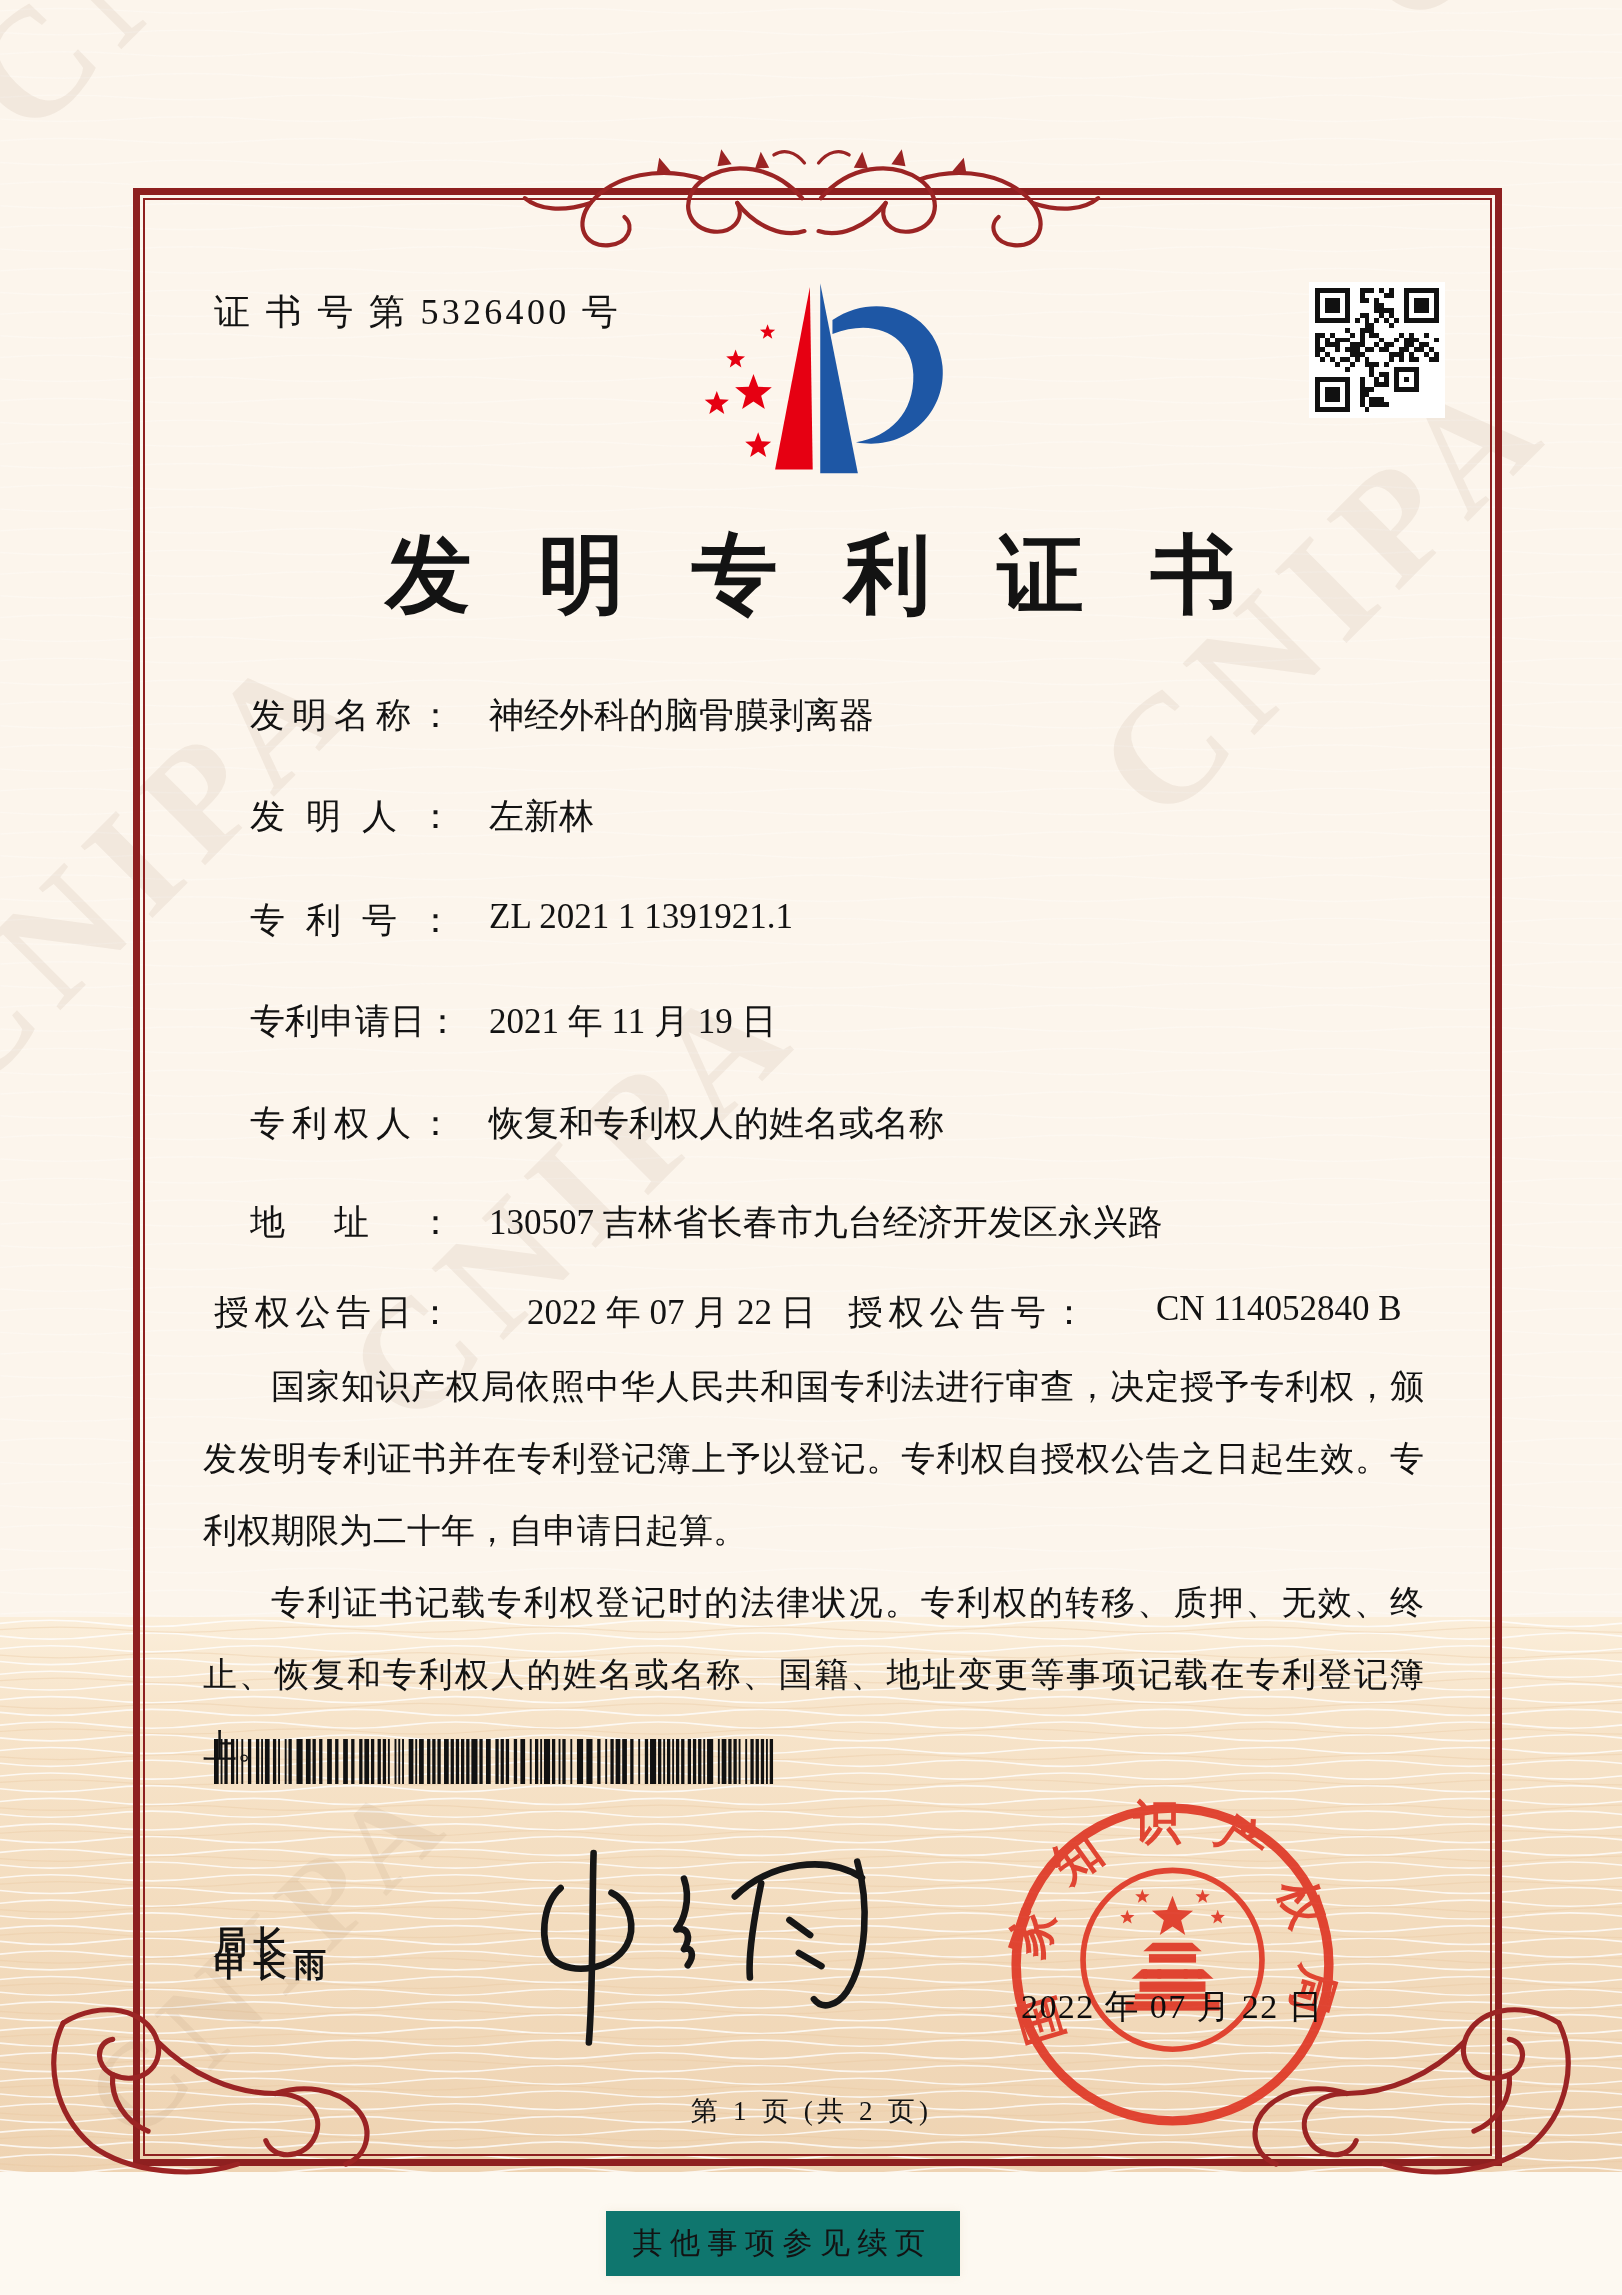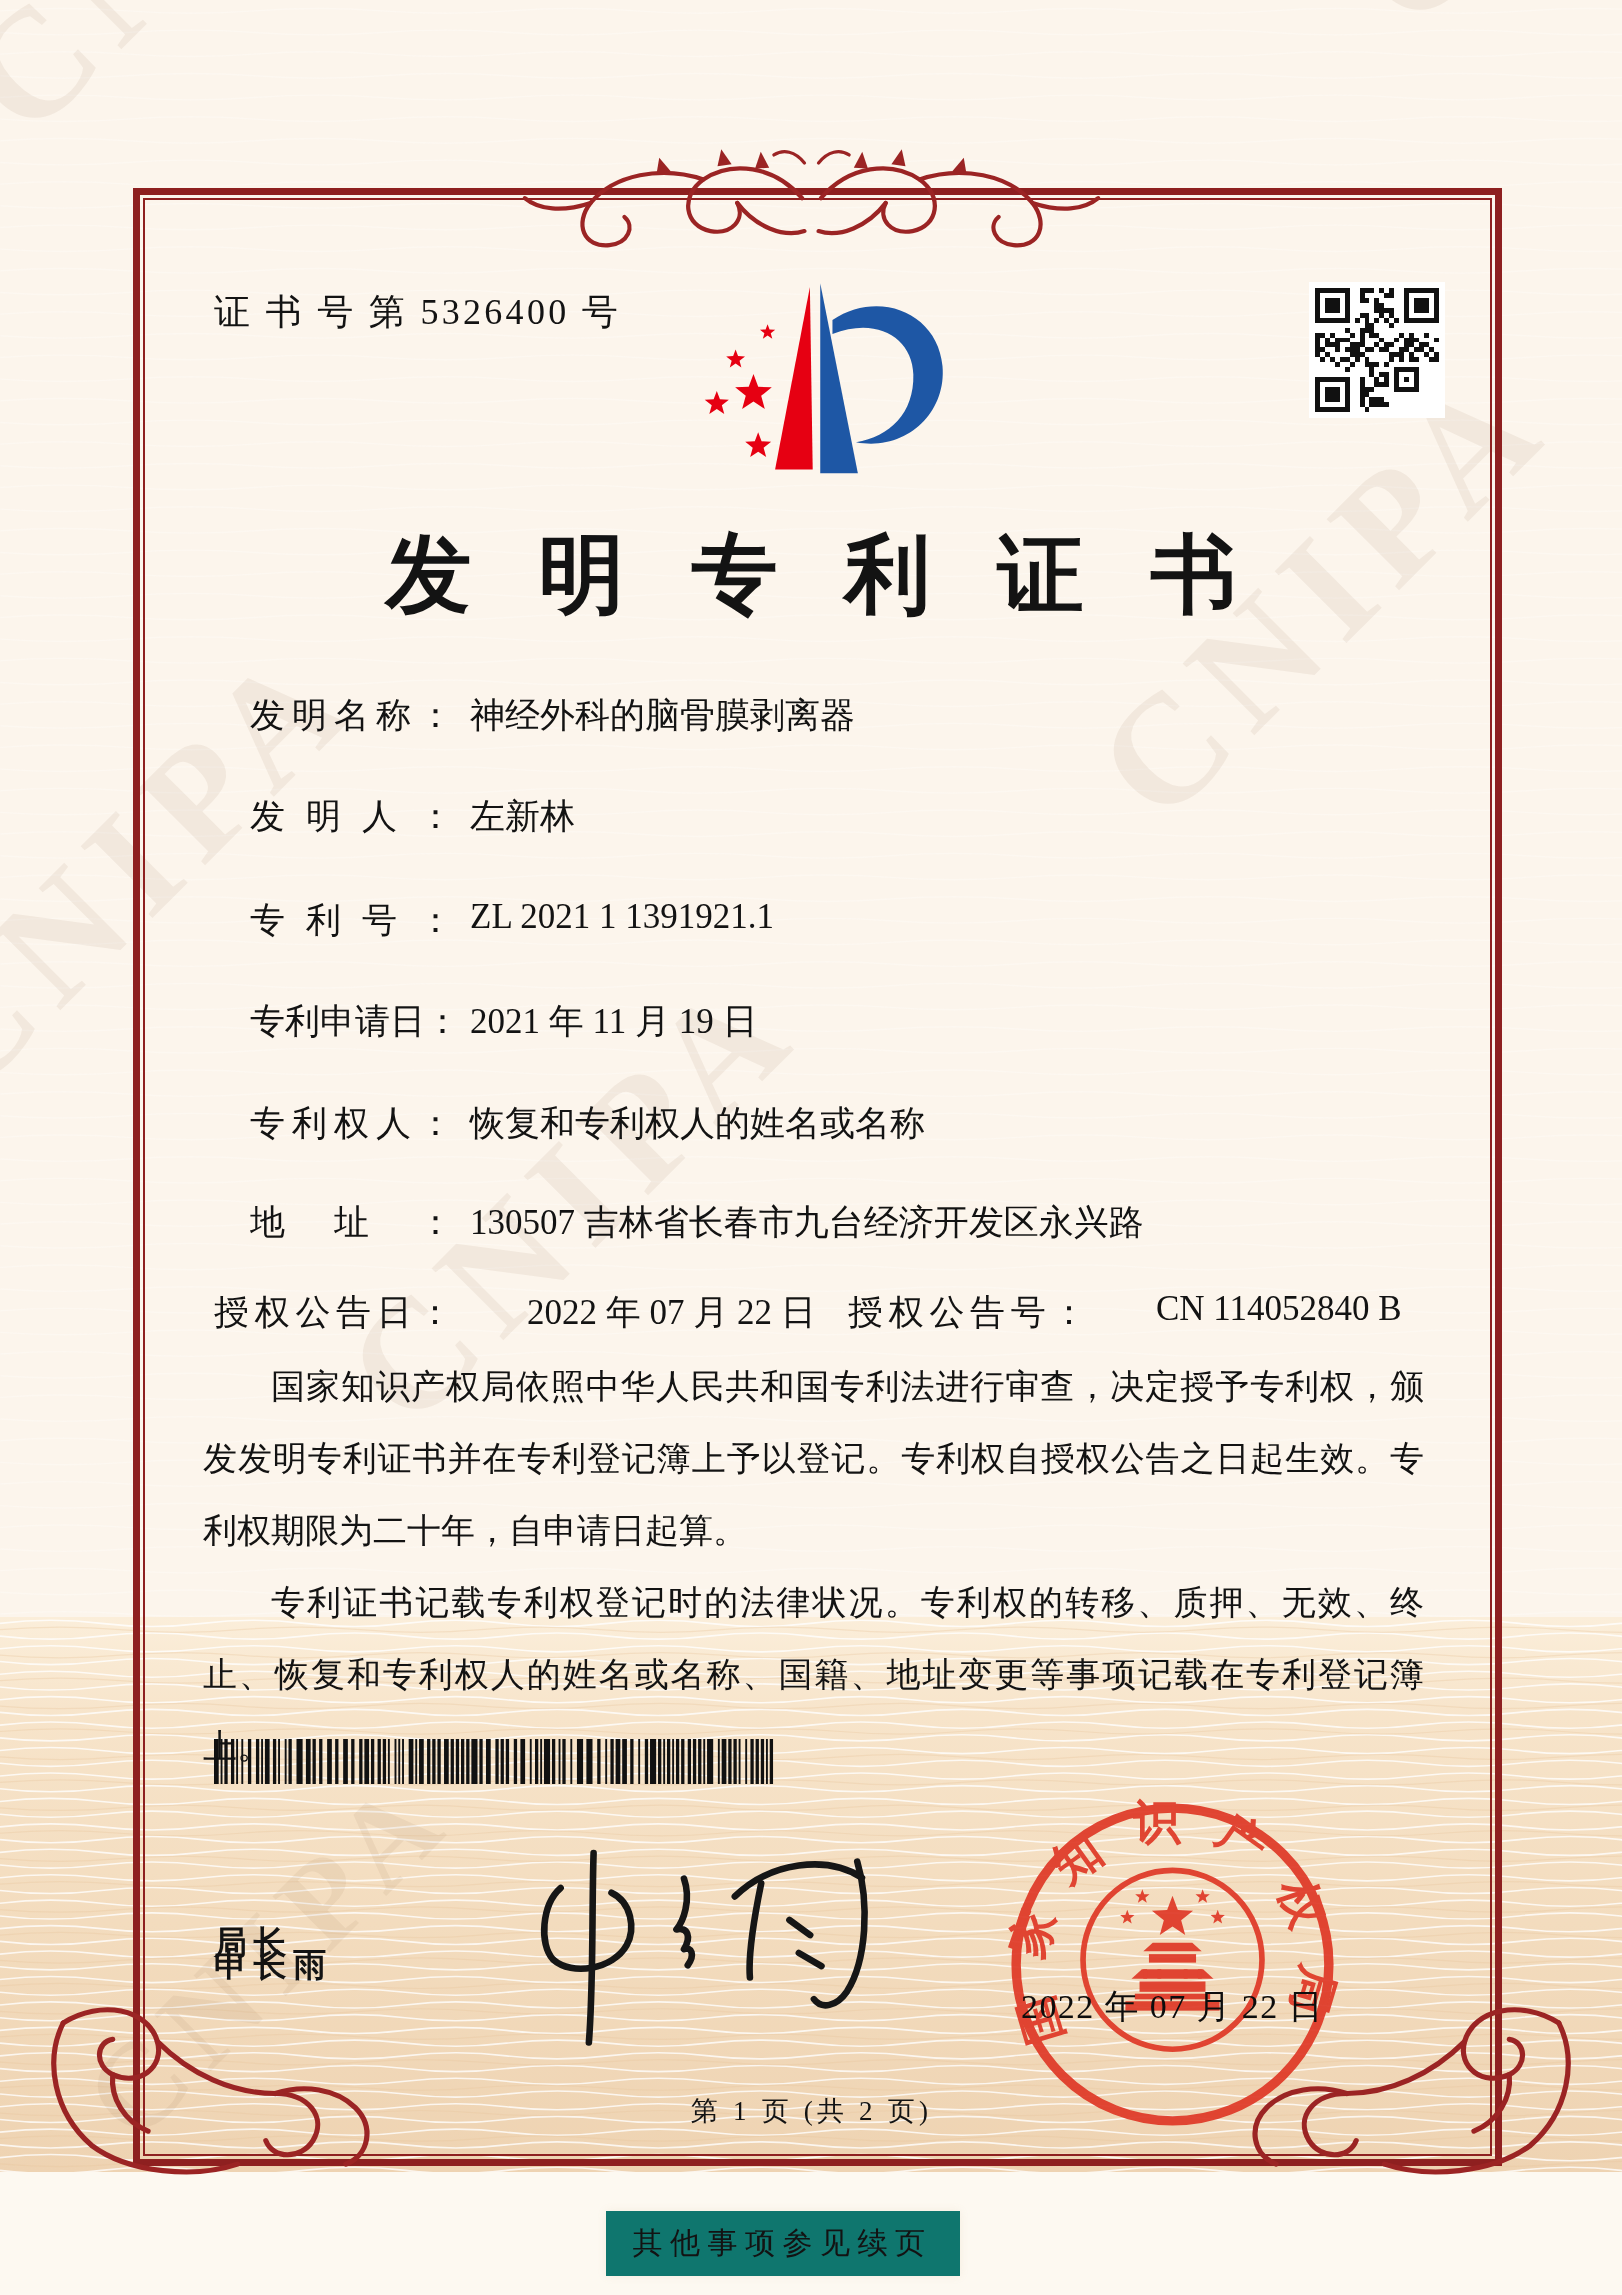--- a/index.html
+++ b/index.html
@@ -36,21 +36,21 @@
   .logo{position:absolute;left:692px;top:272px;}
   .qr{position:absolute;left:1309px;top:282px;width:136px;height:136px;background:#fff;padding:6.1px;}
   .qr svg{width:100%;height:100%;display:block;}
 
   .title{position:absolute;left:0;top:517px;width:100%;text-align:center;
     font-size:86px;font-weight:700;letter-spacing:67px;transform:translateX(33px);white-space:nowrap;}
 
   .row{position:absolute;left:214px;white-space:nowrap;font-size:35px;}
   .row .lbl{display:inline-block;width:203px;text-align:justify;text-align-last:justify;
     text-justify:inter-character;vertical-align:top;margin-left:36px;}
-  .row .val{display:inline-block;margin-left:17px;vertical-align:top;}
+  .row .val{display:inline-block;margin-left:36px;vertical-align:top;}
   .r0{top:692px;} .r1{top:793px;} .r2{top:897px;} .r3{top:998px;} .r4{top:1100px;} .r5{top:1199px;}
   .grant{position:absolute;left:0;top:1289px;width:100%;font-size:35px;white-space:nowrap;}
   .grant .gl1{position:absolute;left:214px;letter-spacing:5.7px;}
   .grant .gv1{position:absolute;left:527px;}
   .grant .gl2{position:absolute;left:848px;letter-spacing:5.7px;}
   .grant .gv2{position:absolute;left:1156px;}
 
   .body-text{position:absolute;left:203px;top:1351px;width:1221px;font-size:34px;
     line-height:72px;text-align:justify;text-justify:inter-character;}
   .body-text p{text-indent:2em;margin:0;}

